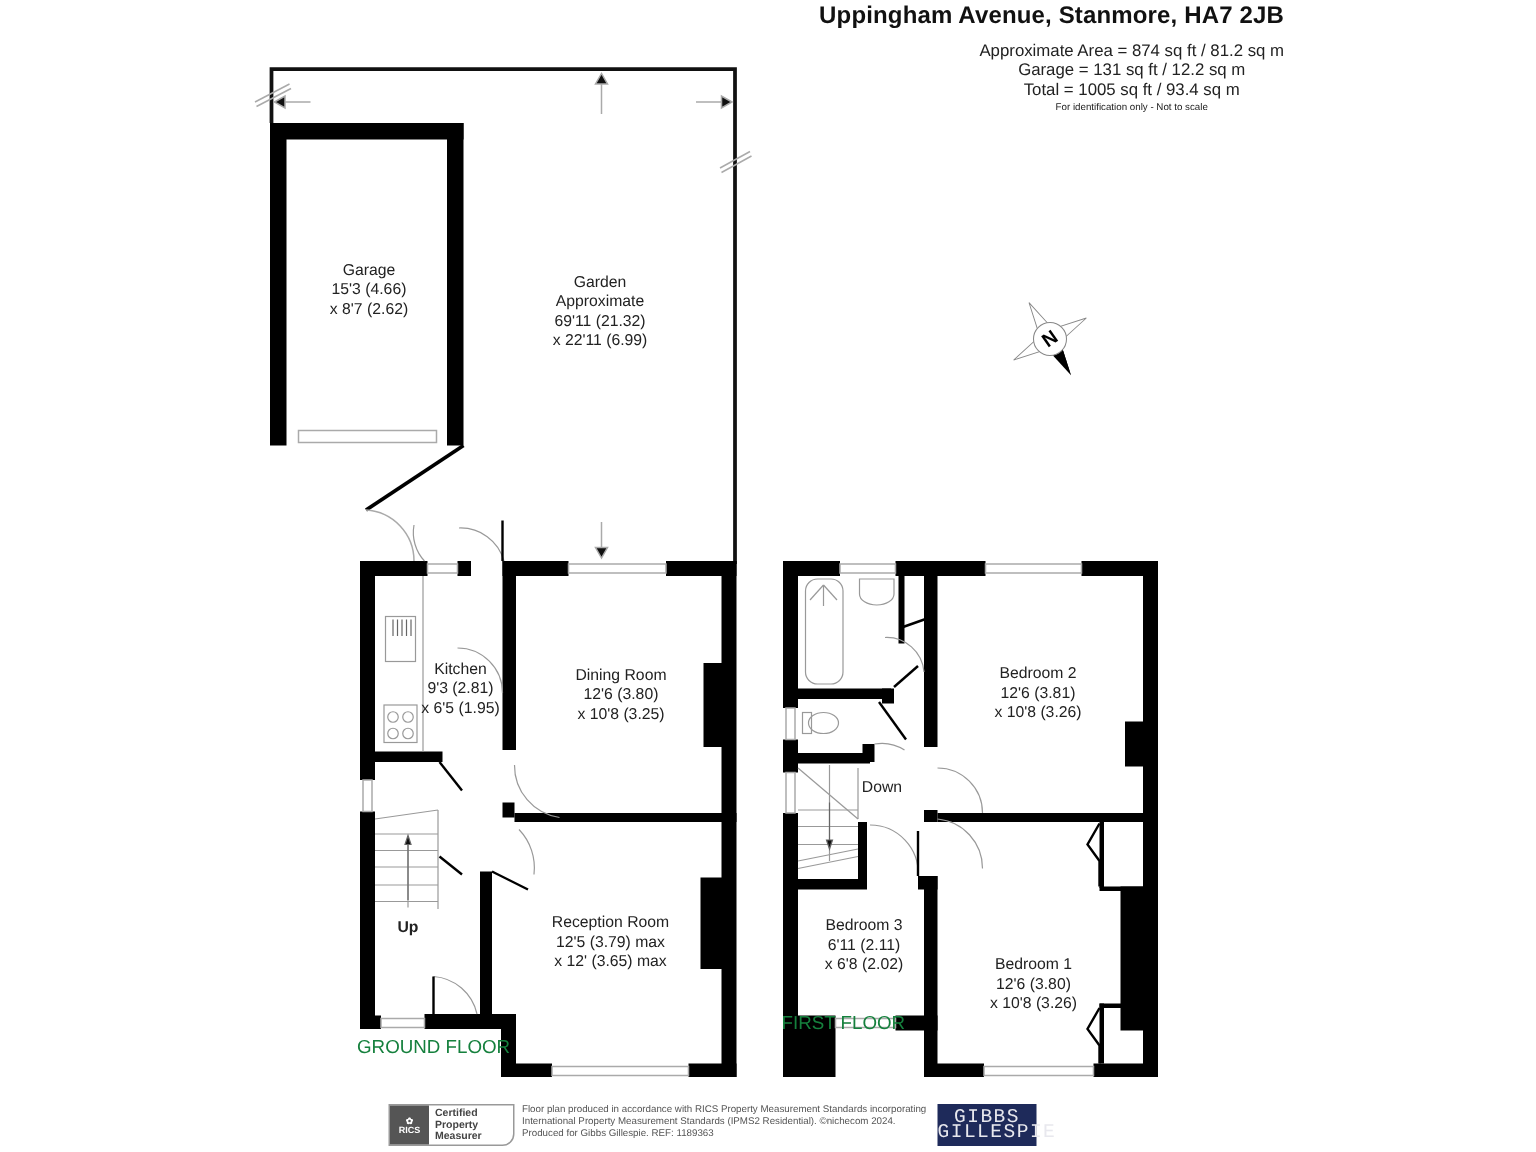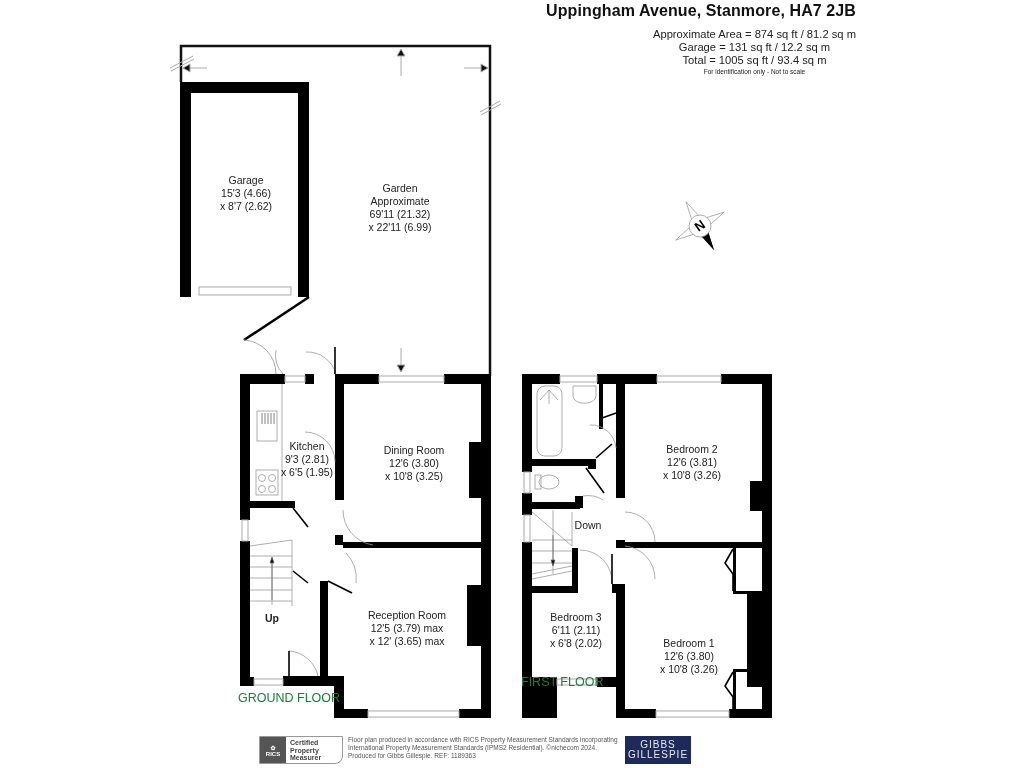--- a/index.html
+++ b/index.html
@@ -8,21 +8,21 @@
   .areas{position:absolute;right:168px;top:28px;text-align:center;font-size:11.2px;line-height:13px;color:#222;}
   .areas .small{font-size:6.5px;line-height:9px;}
   svg.plan{position:absolute;left:0;top:0;}
   .lbl{position:absolute;text-align:center;font-size:10.5px;line-height:13px;color:#222;transform:translateX(-50%);white-space:nowrap;}
   .floor-lbl{position:absolute;font-size:12.5px;color:#15803d;white-space:nowrap;}
   .footer{position:absolute;top:736px;left:259px;width:432px;height:28px;}
   .rics{position:absolute;left:0;top:0;width:82px;height:26px;border:1px solid #999;border-radius:0 0 8px 0;display:flex;}
   .rics .logo{width:26px;height:26px;background:#555;color:#fff;font-size:6px;font-weight:bold;display:flex;flex-direction:column;align-items:center;justify-content:center;}
   .rics .cert{font-size:7px;line-height:7.5px;color:#444;font-weight:bold;padding:2px 0 0 4px;}
   .foot-text{position:absolute;left:89px;top:0;font-size:6.5px;line-height:8.2px;color:#555;width:270px;}
-  .gg{position:absolute;left:366px;top:0;width:66px;height:28px;background:#1e2a5a;color:#e8e8ee;font-family:Liberation Sans, sans-serif;font-size:10px;letter-spacing:1px;text-align:center;line-height:10px;display:flex;flex-direction:column;justify-content:center;}
+  .gg{position:absolute;left:366px;top:0;width:66px;height:28px;background:#1e2a5a;color:#e8e8ee;font-family:Liberation Mono, monospace;font-size:13px;letter-spacing:1px;text-align:center;line-height:10px;display:flex;flex-direction:column;justify-content:center;}
   .compass{position:absolute;left:670px;top:196px;width:60px;height:60px;}
 </style>
 </head>
 <body>
 
 <div class="title">Uppingham Avenue, Stanmore, HA7 2JB</div>
 <div class="areas">
   <div>Approximate Area = 874 sq ft / 81.2 sq m</div>
   <div>Garage = 131 sq ft / 12.2 sq m</div>
   <div>Total = 1005 sq ft / 93.4 sq m</div>

